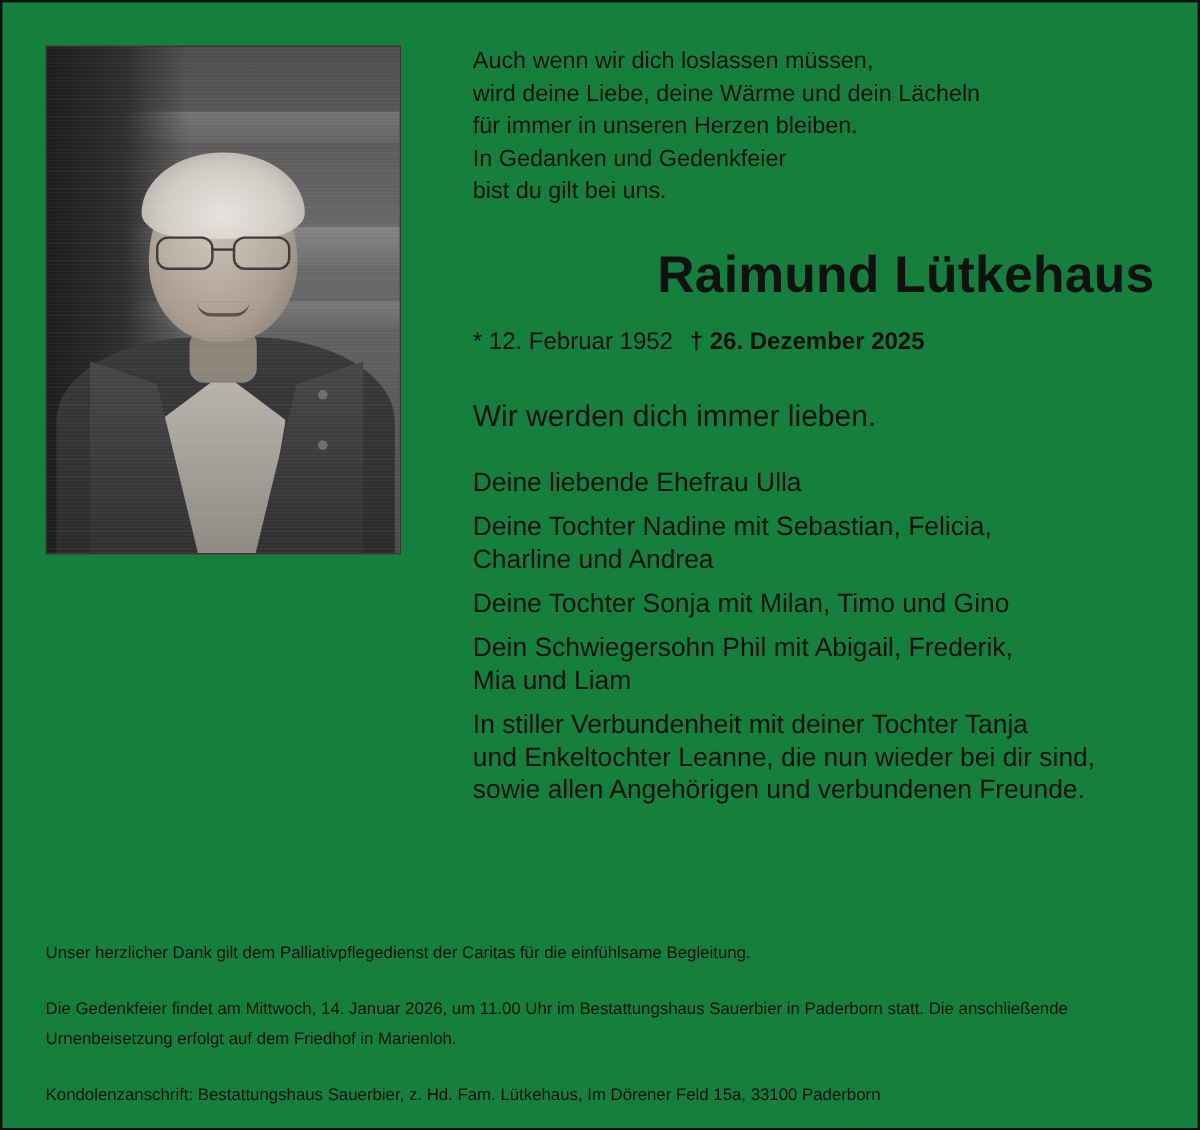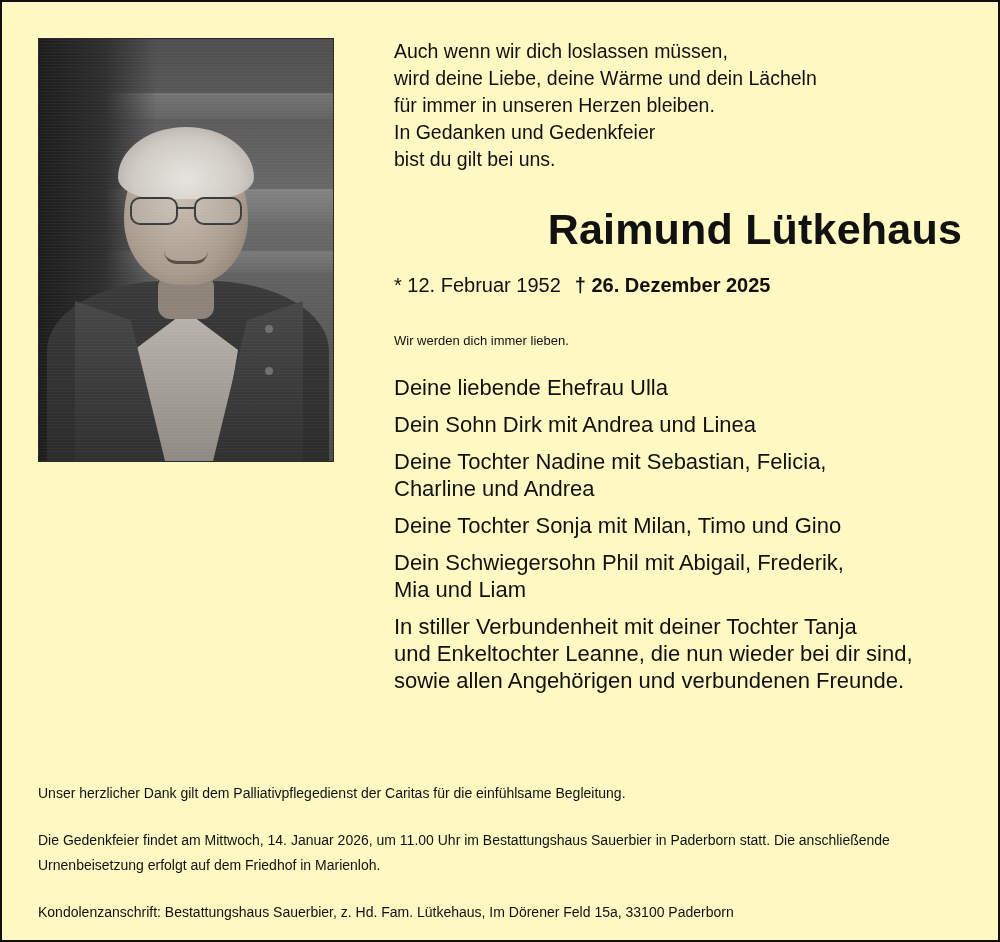--- a/index.html
+++ b/index.html
@@ -9,21 +9,21 @@
   }
   body {
     font-family: "Liberation Sans", sans-serif;
     color: #111111;
   }
   .page {
     position: relative;
     width: 1000px;
     height: 942px;
     box-sizing: border-box;
-    background: #fef9c3;
+    background: #15803d;
     border: 2px solid #111111;
     overflow: hidden;
   }
   .inner {
     position: absolute;
     left: 0; top: 0; right: 0; bottom: 0;
     padding: 32px 36px 0 36px;
     box-sizing: border-box;
   }
 
@@ -168,21 +168,21 @@
     white-space: nowrap;
     text-align: right;
   }
   .dates {
     font-size: 20px;
     margin-top: 20px;
     white-space: nowrap;
   }
   .dates .dagger { font-weight: 700; padding-left: 14px; }
   .love {
-    font-size: 13px;
+    font-size: 25px;
     margin-top: 36px;
   }
   .family {
     margin-top: 26px;
     font-size: 22px;
     line-height: 27px;
   }
   .family .fam-line { margin-bottom: 10px; }
   .family .fam-line:last-child { margin-bottom: 0; }
 
@@ -247,21 +247,20 @@
         <div class="name">Raimund Lütkehaus</div>
 
         <div class="dates">
           <span>* 12. Februar 1952</span><span class="dagger">† 26. Dezember 2025</span>
         </div>
 
         <div class="love">Wir werden dich immer lieben.</div>
 
         <div class="family">
           <div class="fam-line" style="white-space:pre-line">Deine liebende Ehefrau Ulla</div>
-          <div class="fam-line" style="white-space:pre-line">Dein Sohn Dirk mit Andrea und Linea</div>
           <div class="fam-line" style="white-space:pre-line">Deine Tochter Nadine mit Sebastian, Felicia,
 Charline und Andrea</div>
           <div class="fam-line" style="white-space:pre-line">Deine Tochter Sonja mit Milan, Timo und Gino</div>
           <div class="fam-line" style="white-space:pre-line">Dein Schwiegersohn Phil mit Abigail, Frederik,
 Mia und Liam</div>
           <div class="fam-line" style="white-space:pre-line">In stiller Verbundenheit mit deiner Tochter Tanja
 und Enkeltochter Leanne, die nun wieder bei dir sind,
 sowie allen Angehörigen und verbundenen Freunde.</div>
         </div>
 

